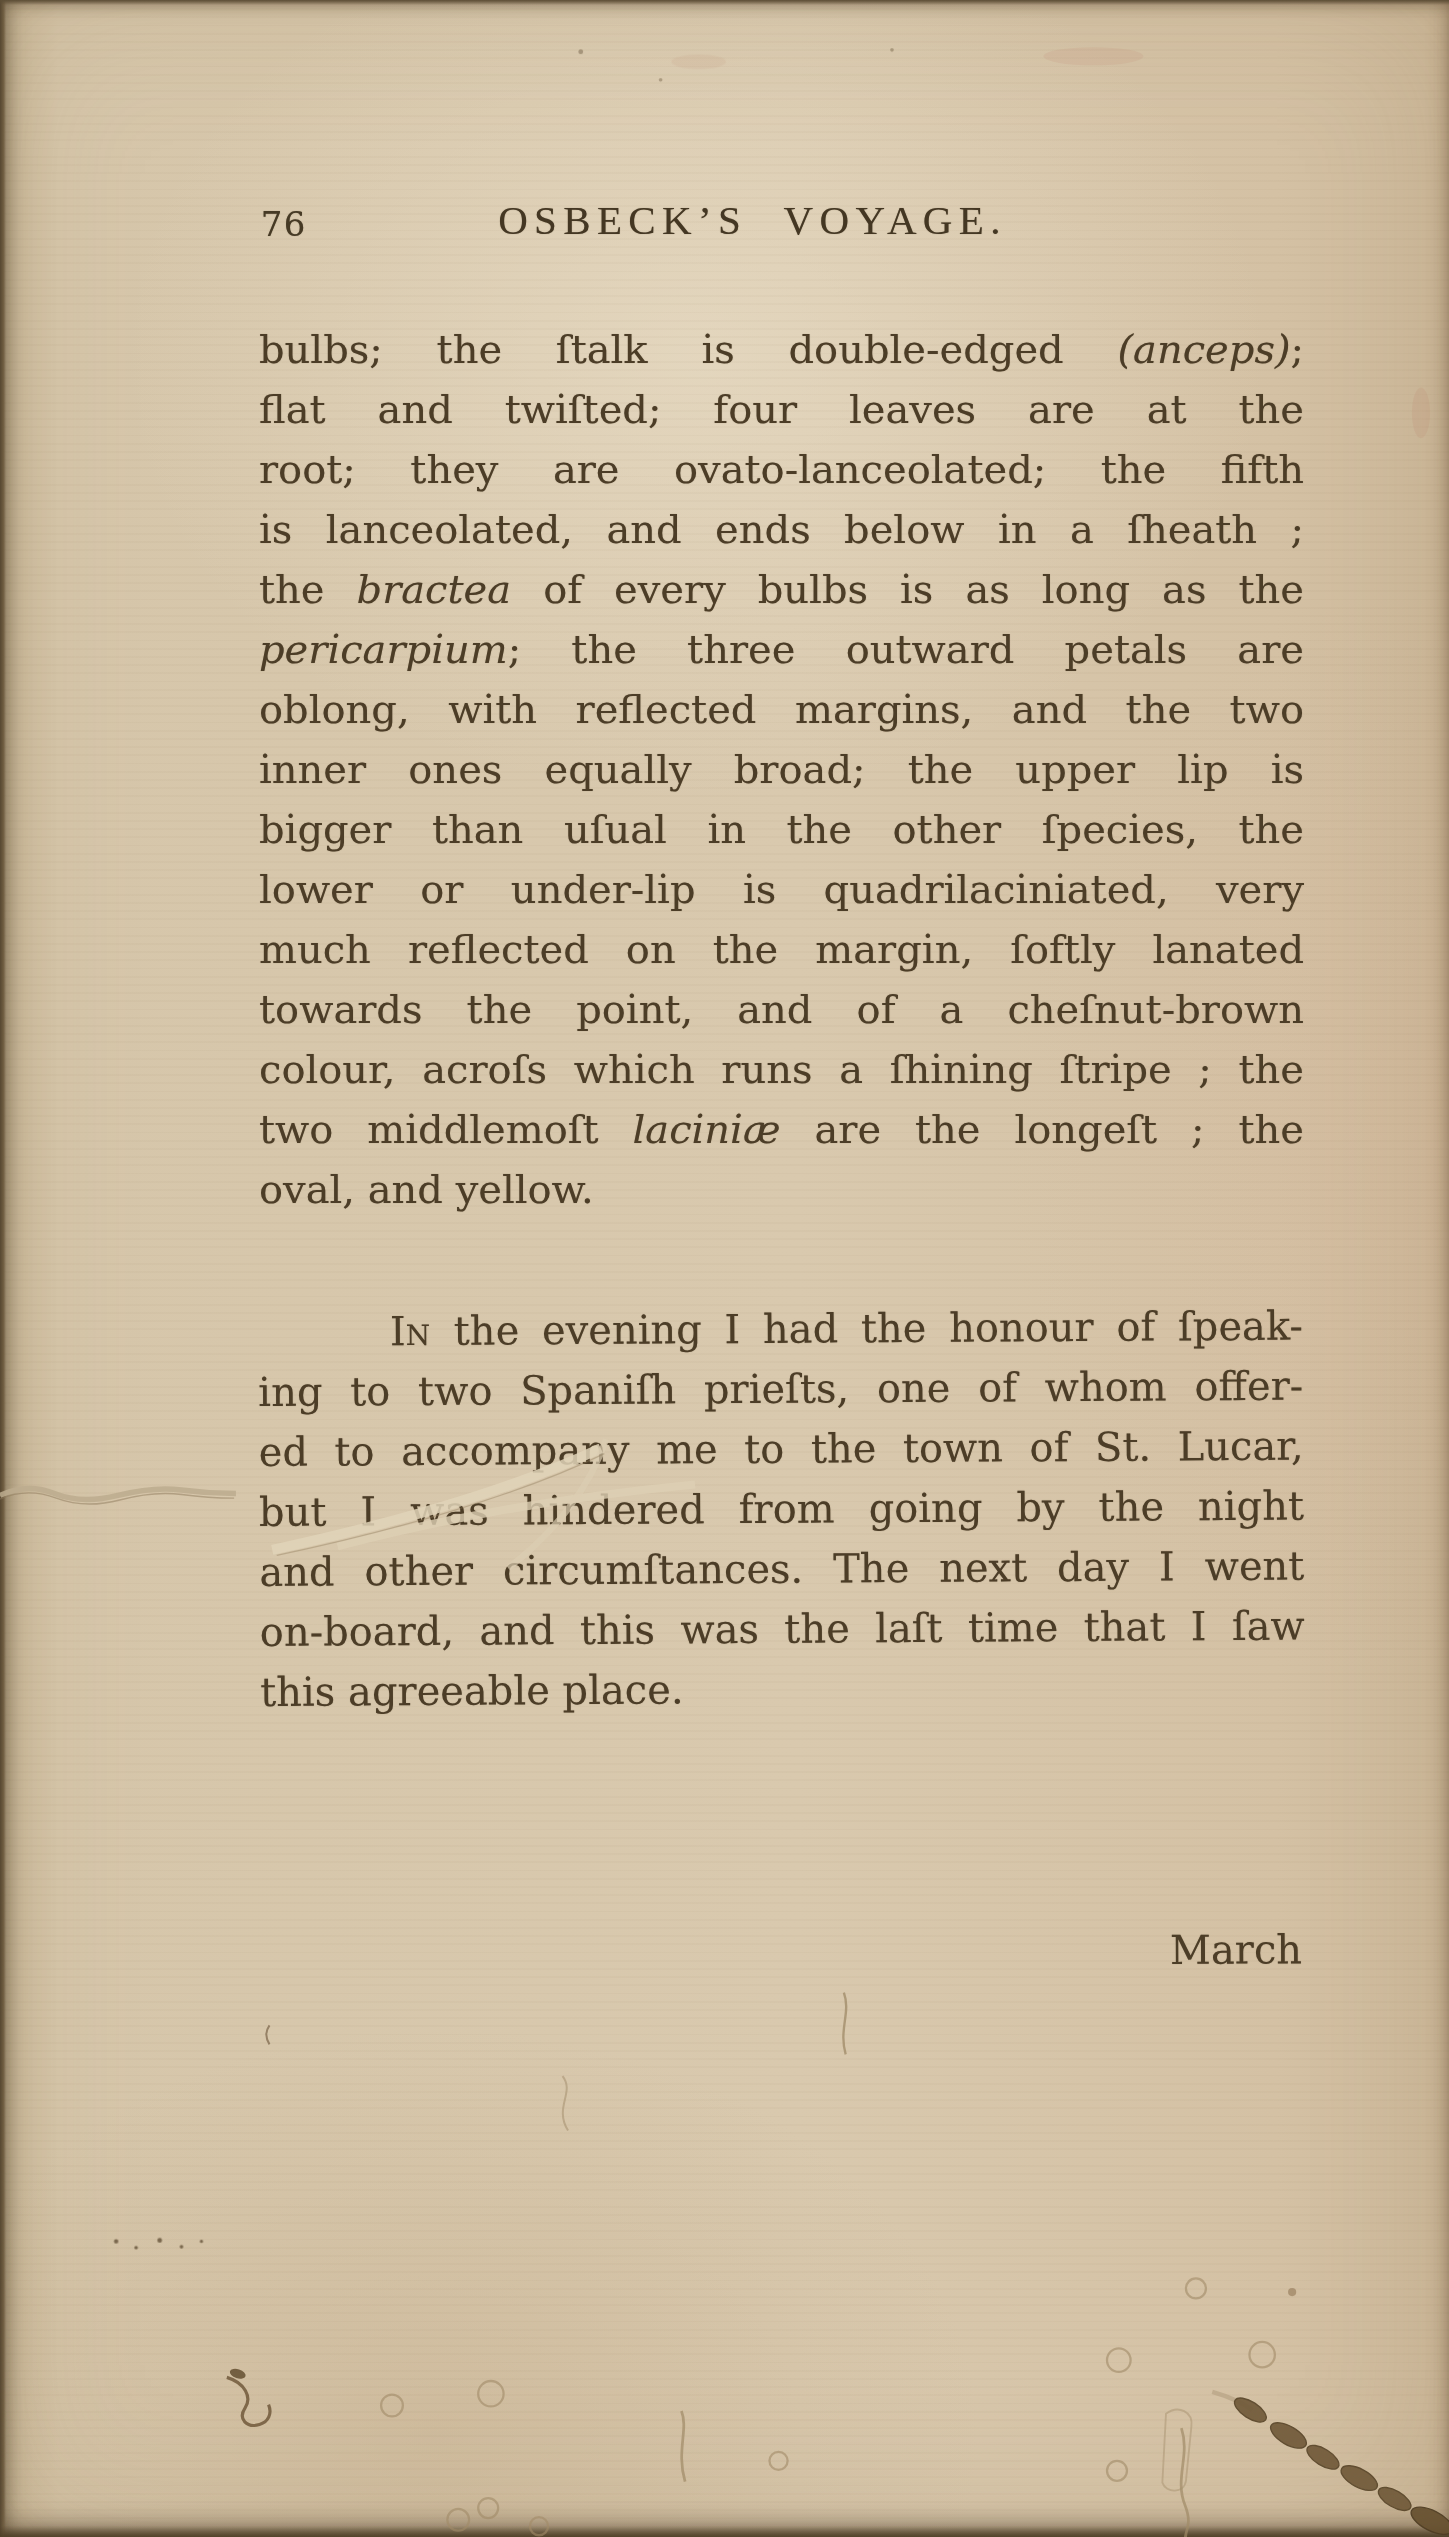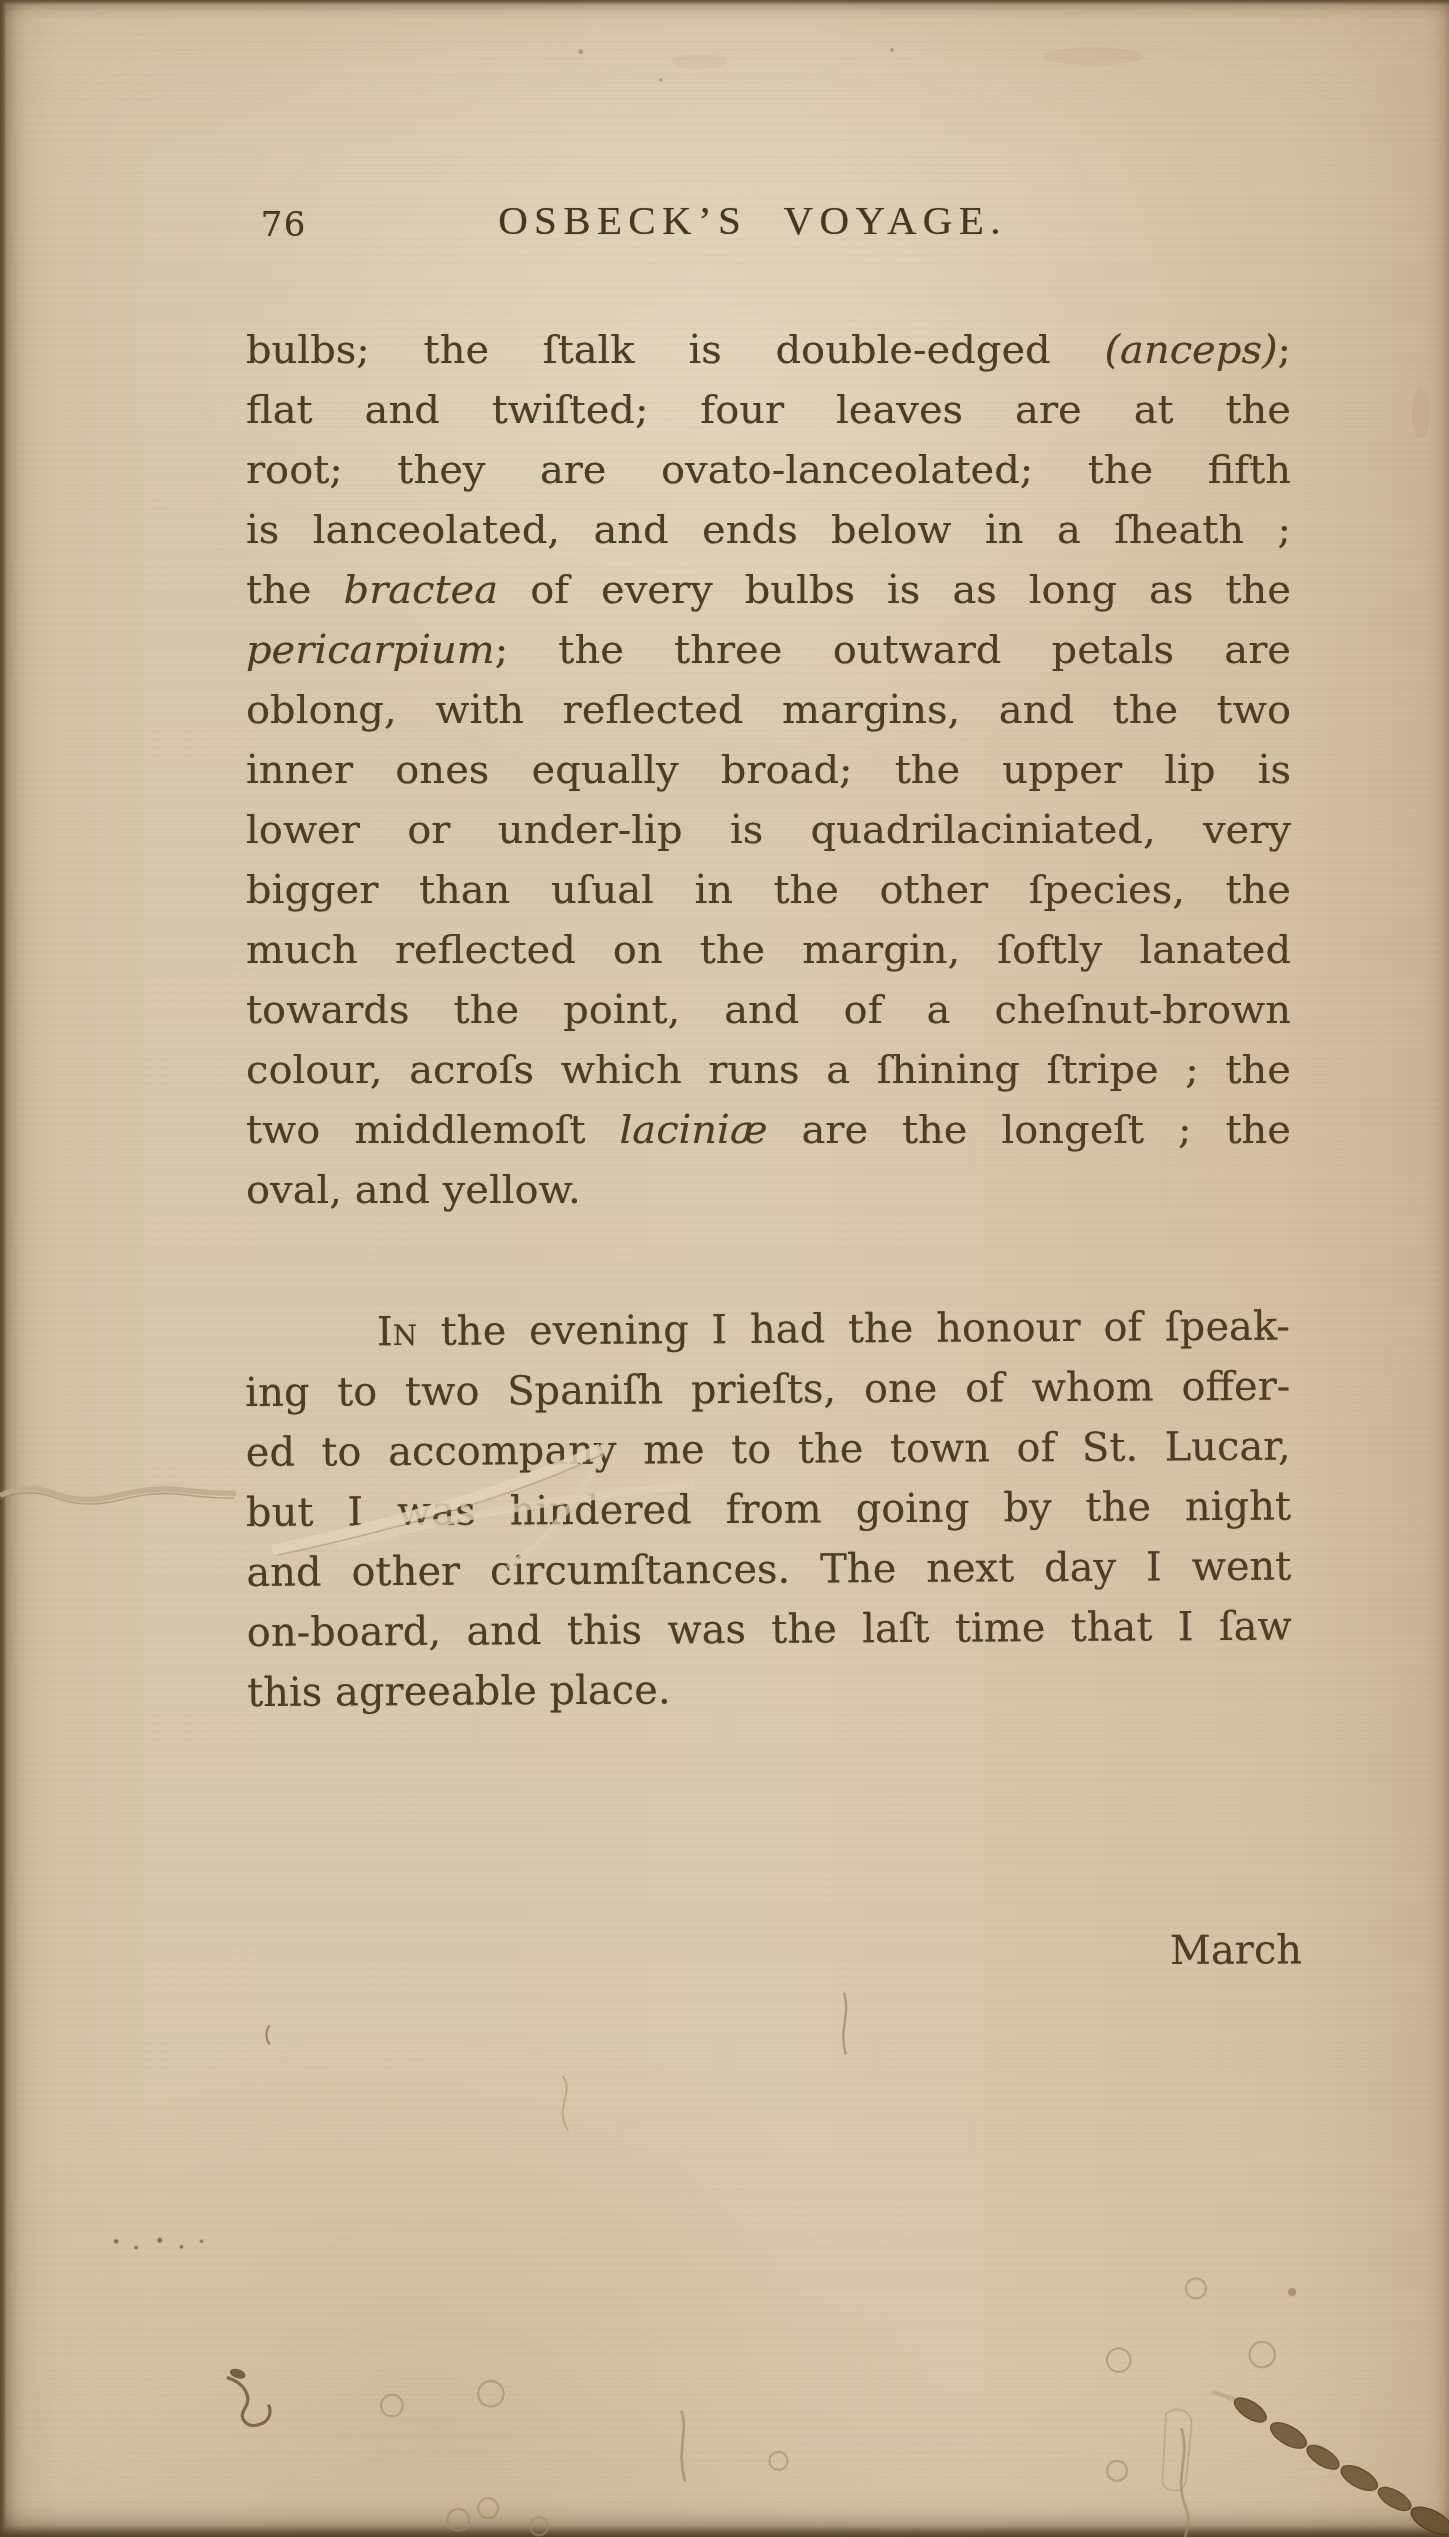--- a/index.html
+++ b/index.html
@@ -39,21 +39,21 @@
     text-shadow:0 0 0.9px rgba(70,58,37,.5);
   }
   .running-title{
     display:block;text-align:center;padding-right:58px;
     font-size:41px;color:#443723;
     letter-spacing:.155em;word-spacing:.5em;
     text-shadow:0 0 0.9px rgba(68,55,35,.55);
     font-family:Liberation Serif, serif;
   }
 
-  .text-body{position:absolute;left:246px;top:319px;width:1045px;}
+  .text-body{position:absolute;left:259px;top:319px;width:1045px;}
   .paragraph{position:relative;}
   .paragraph + .paragraph{margin-top:83px;transform:rotate(-0.35deg);transform-origin:0 50%;}
   .line{
     text-align:justify;text-align-last:justify;text-justify:inter-word;
     line-height:60px;height:60px;
     font-size:40px;
     text-shadow:0 0 0.9px rgba(76,61,39,.45);
   }
   .line.flush{text-align-last:left;}
   .paragraph.indent-first .line:first-child{text-indent:132px;}
@@ -85,22 +85,22 @@
   <main class="text-body">
       <div class="paragraph">
         <div class="line"><span>bulbs; the ſtalk is double-edged </span><span class="it">(anceps)</span><span>;</span></div>
         <div class="line"><span>flat and twiſted; four leaves are at the</span></div>
         <div class="line"><span>root; they are ovato-lanceolated; the fifth</span></div>
         <div class="line"><span>is lanceolated, and ends below in a ſheath ;</span></div>
         <div class="line"><span>the </span><span class="it">bractea</span><span> of every bulbs is as long as the</span></div>
         <div class="line"><span class="it">pericarpium</span><span>; the three outward petals are</span></div>
         <div class="line"><span>oblong, with reflected margins, and the two</span></div>
         <div class="line"><span>inner ones equally broad; the upper lip is</span></div>
+        <div class="line"><span>bigger than uſual in the other ſpecies, the</span></div>
         <div class="line"><span>lower or under-lip is quadrilaciniated, very</span></div>
-        <div class="line"><span>bigger than uſual in the other ſpecies, the</span></div>
         <div class="line"><span>much reflected on the margin, ſoftly lanated</span></div>
         <div class="line"><span>towards the point, and of a cheſnut-brown</span></div>
         <div class="line"><span>colour, acroſs which runs a ſhining ſtripe ; the</span></div>
         <div class="line"><span>two middlemoſt </span><span class="it">laciniæ</span><span> are the longeſt ; the</span></div>
         <div class="line flush"><span>oval, and yellow.</span></div>
       </div>
       <div class="paragraph indent-first">
         <div class="line"><span>I</span><span class="sc">n</span><span> the evening I had the honour of ſpeak-</span></div>
         <div class="line"><span>ing to two Spaniſh prieſts, one of whom offer-</span></div>
         <div class="line"><span>ed to accompany me to the town of St. Lucar,</span></div>

